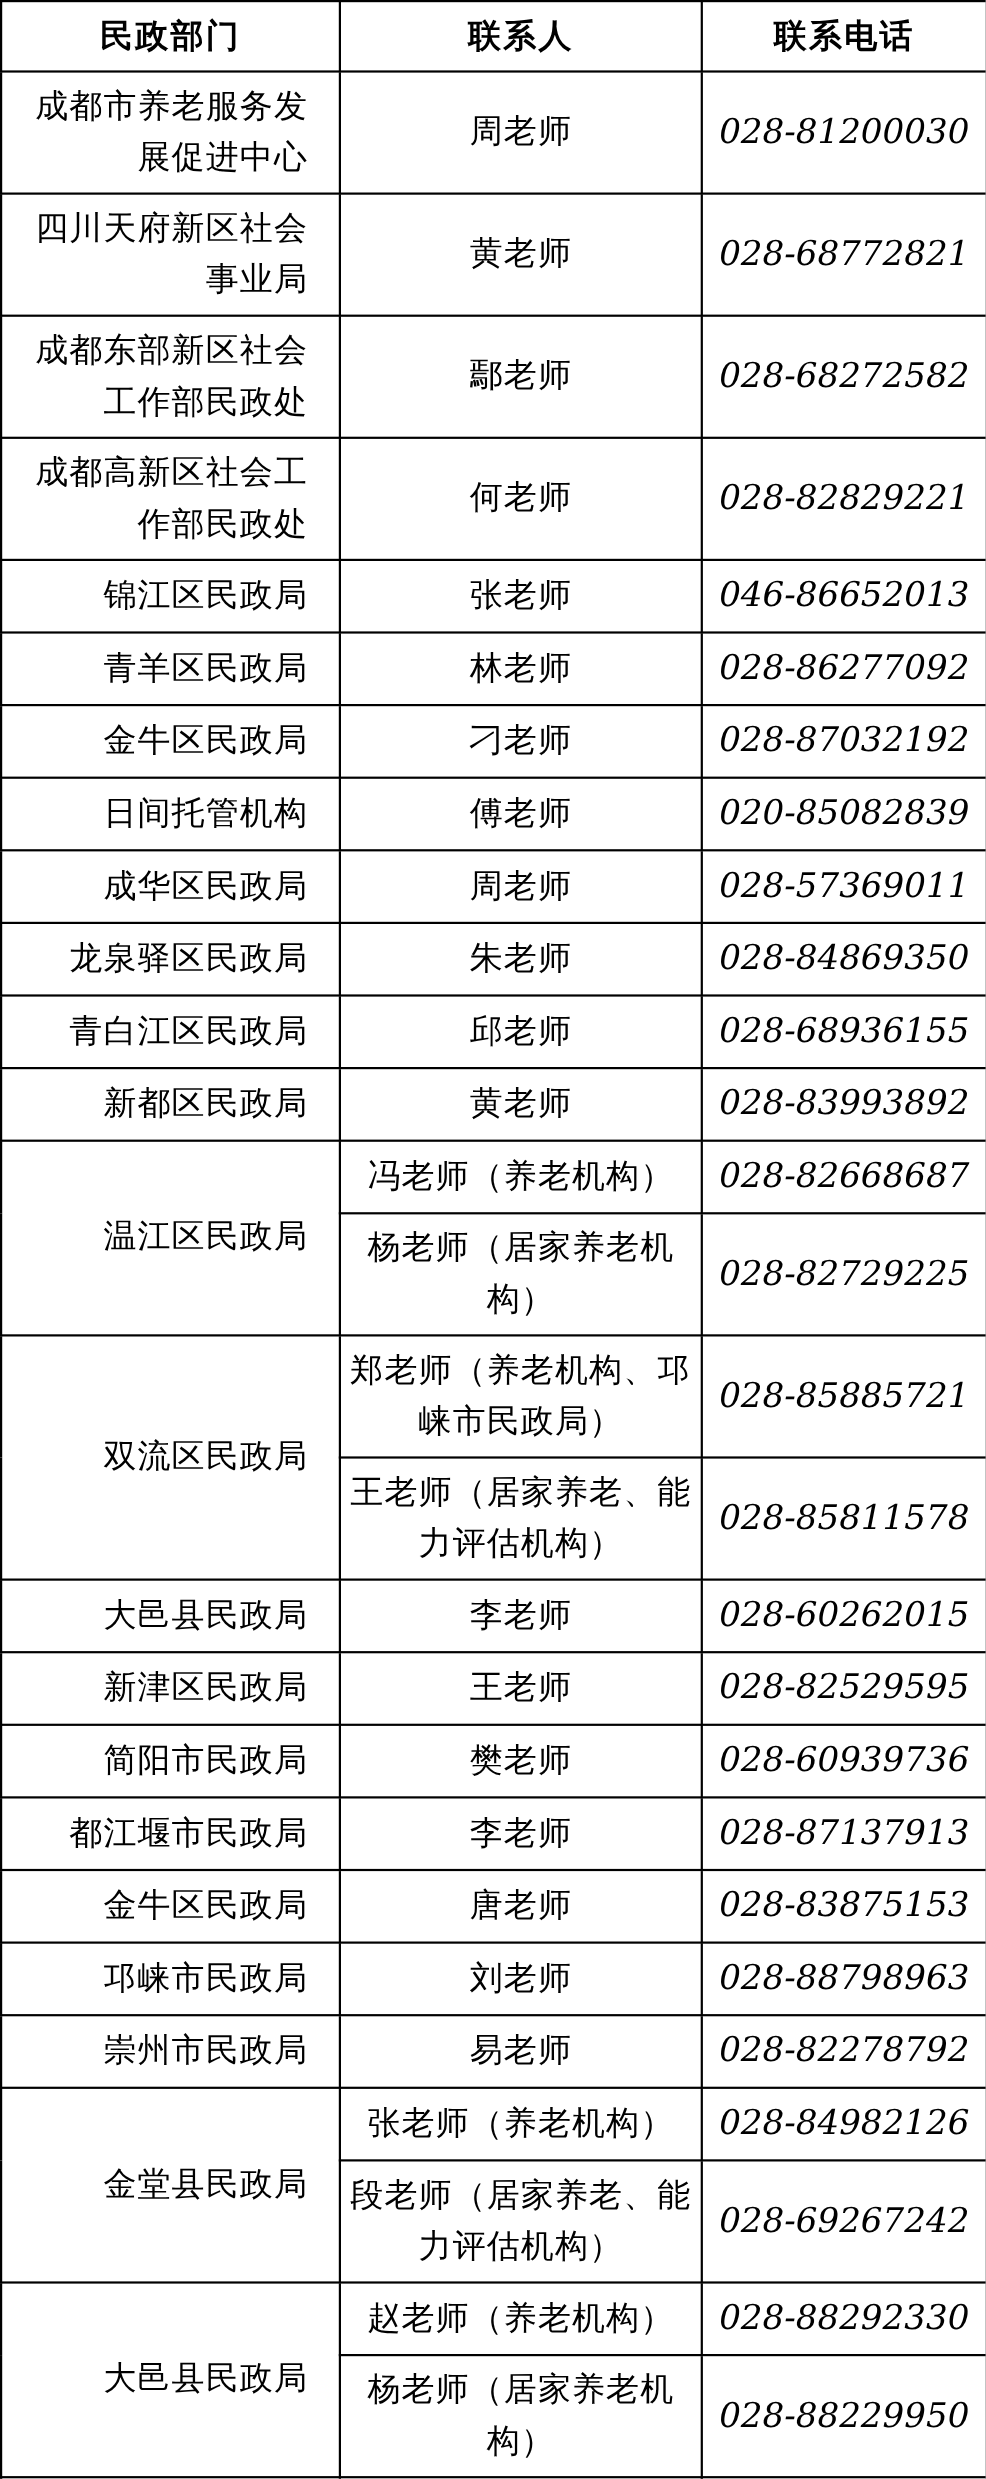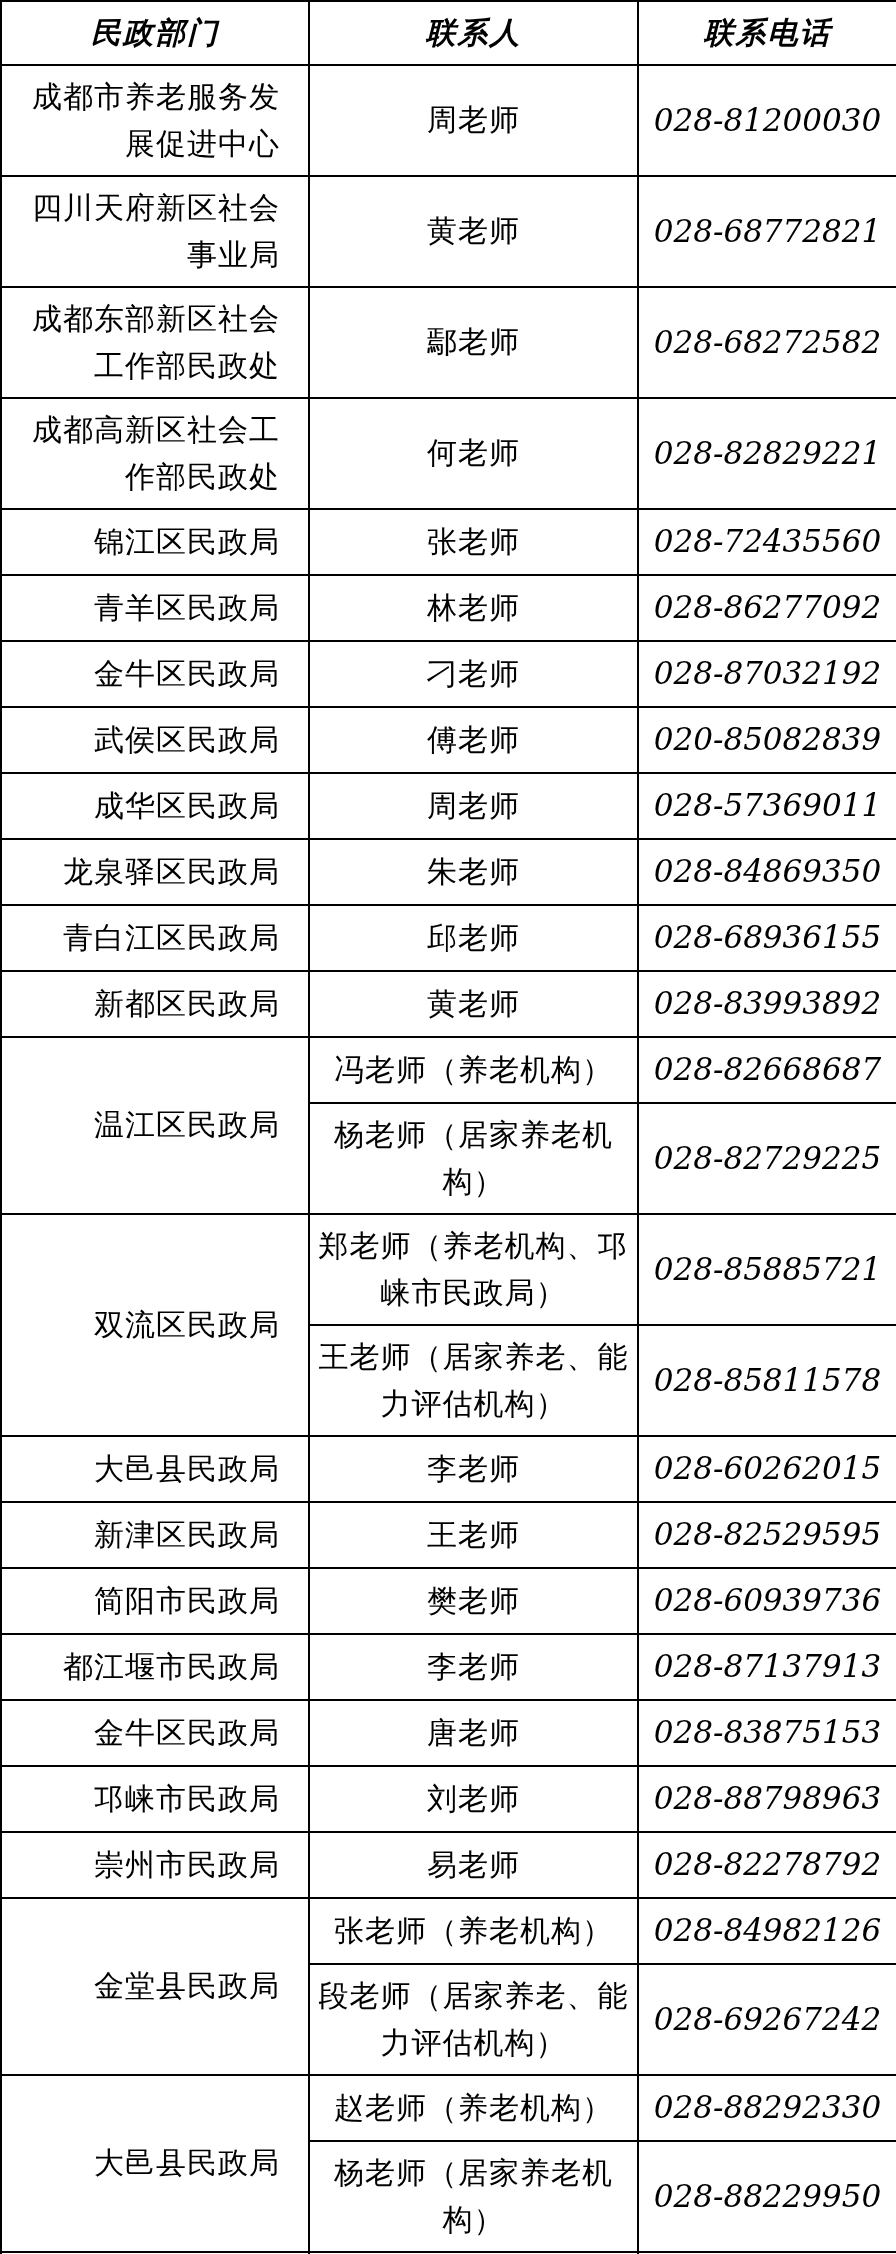--- a/index.html
+++ b/index.html
@@ -18,21 +18,21 @@
     table-layout: fixed;
     width: 896px;
     background: #ffffff;
   }
   th, td {
     border: 2px solid #000000;
     text-align: center;
     vertical-align: middle;
     padding: 8px 6px;
   }
-  thead tr { height: 64px; font-style: italic; }
+  thead tr { height: 64px; }
   tbody tr { height: 66px; }
   th.hdr {
     font-size: 30px;
     font-weight: 700;
     font-family: "Liberation Sans", "DejaVu Sans", sans-serif;
     letter-spacing: 2px;
   }
   td.dept {
     font-size: 30px;
     line-height: 1.55;
@@ -87,34 +87,34 @@
         <td class="phone">028-68272582</td>
       </tr>
       <tr>
         <td class="dept" rowspan="1">成都高新区社会工作部民政处</td>
         <td class="contact">何老师</td>
         <td class="phone">028-82829221</td>
       </tr>
       <tr>
         <td class="dept" rowspan="1">锦江区民政局</td>
         <td class="contact">张老师</td>
-        <td class="phone">028-72435560</td>
+        <td class="phone">046-86652013</td>
       </tr>
       <tr>
         <td class="dept" rowspan="1">青羊区民政局</td>
         <td class="contact">林老师</td>
         <td class="phone">028-86277092</td>
       </tr>
       <tr>
         <td class="dept" rowspan="1">金牛区民政局</td>
         <td class="contact">刁老师</td>
         <td class="phone">028-87032192</td>
       </tr>
       <tr>
-        <td class="dept" rowspan="1">武侯区民政局</td>
+        <td class="dept" rowspan="1">日间托管机构</td>
         <td class="contact">傅老师</td>
         <td class="phone">020-85082839</td>
       </tr>
       <tr>
         <td class="dept" rowspan="1">成华区民政局</td>
         <td class="contact">周老师</td>
         <td class="phone">028-57369011</td>
       </tr>
       <tr>
         <td class="dept" rowspan="1">龙泉驿区民政局</td>

